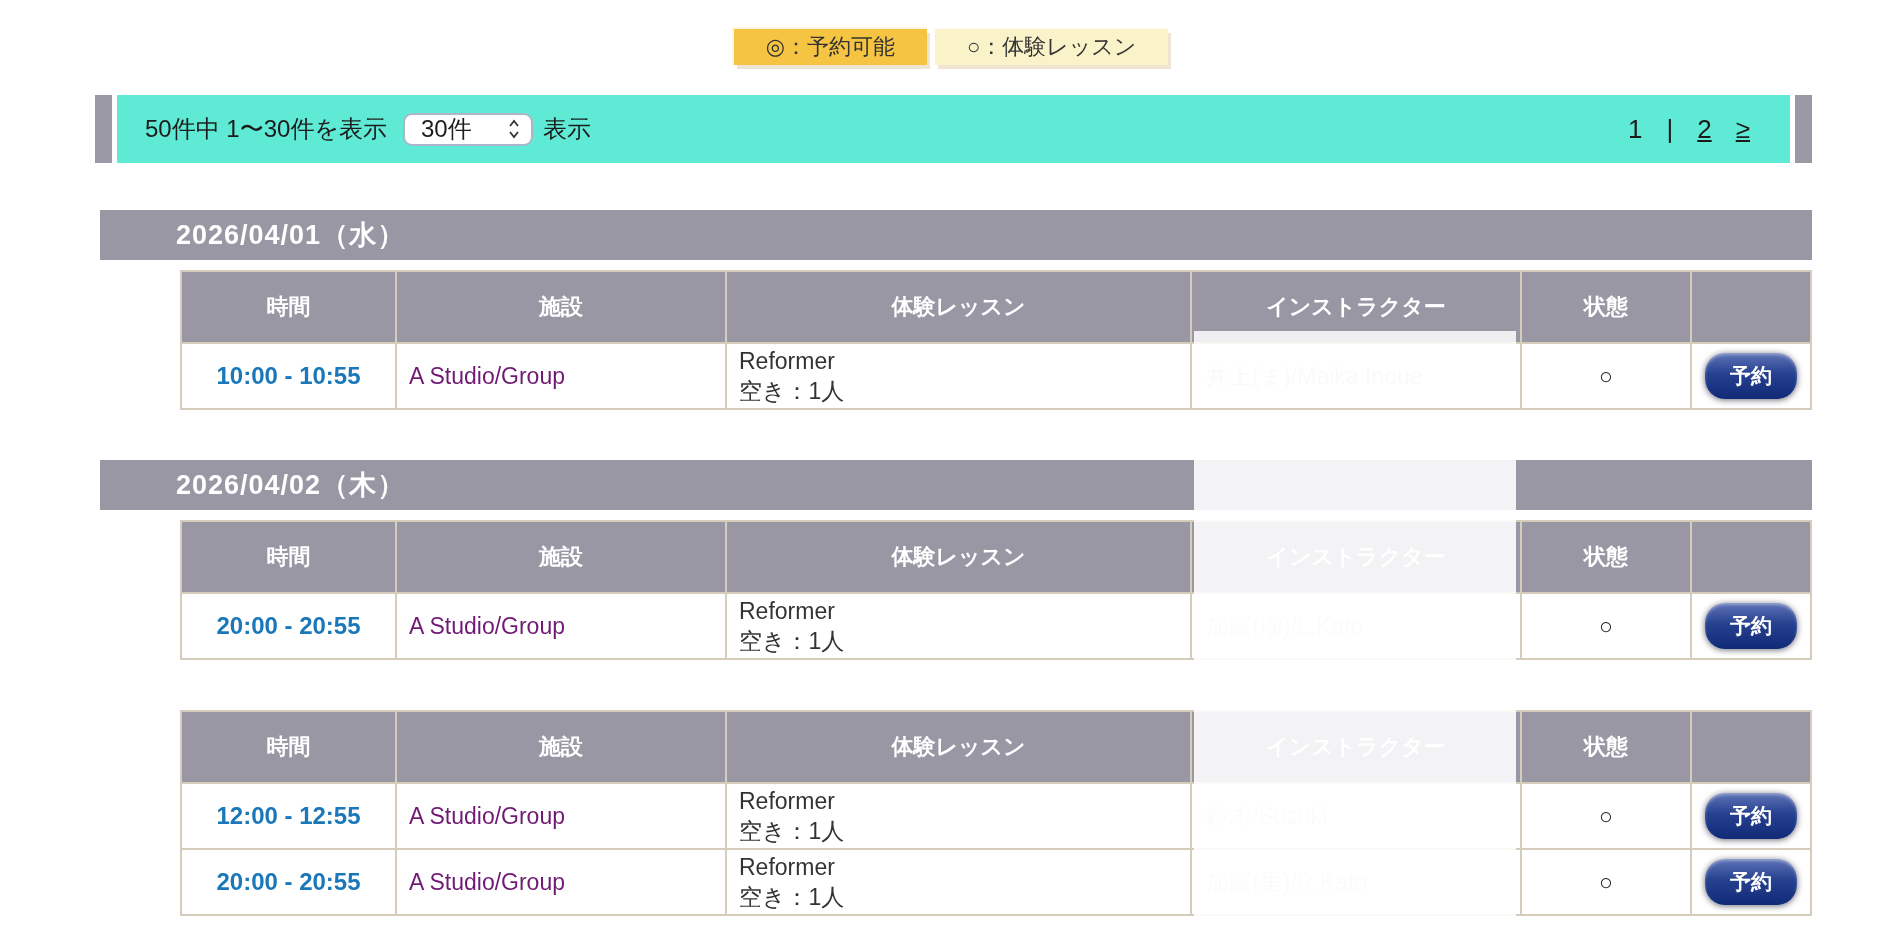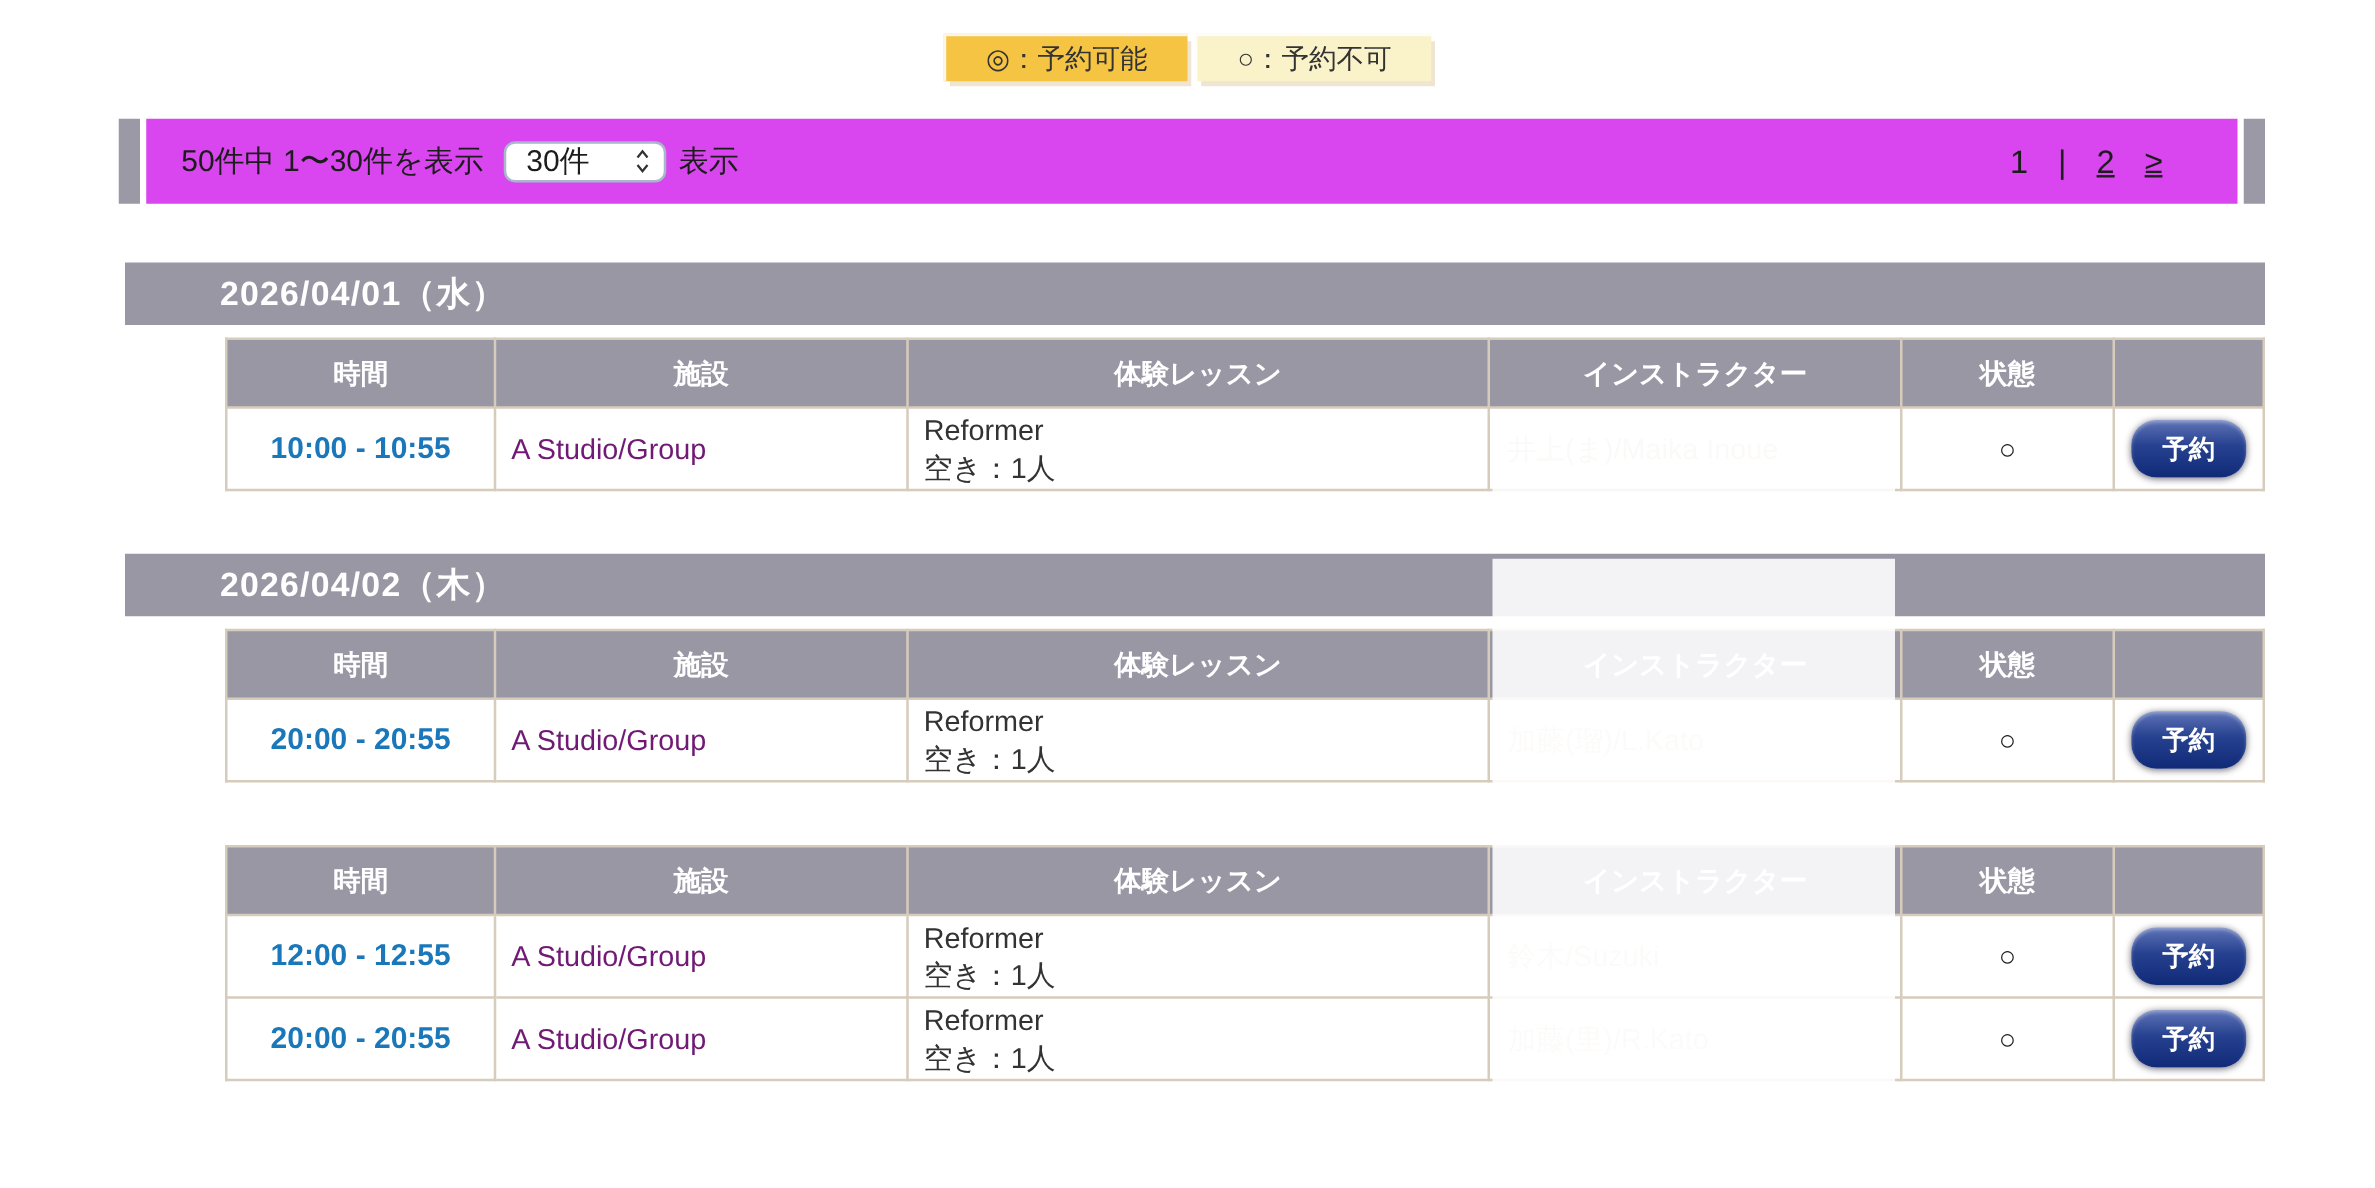--- a/index.html
+++ b/index.html
@@ -13,36 +13,36 @@
   .legend-item { height:38px; display:flex; align-items:center; justify-content:center;
     font-size:22px; padding:0 32px; white-space:nowrap;
     border-top:2px solid rgba(255,255,255,.85); border-left:2px solid rgba(255,255,255,.85);
     box-shadow:4px 5px 0 -1px #efe5d2; }
 
   
   .pagebar { position:absolute; top:95px; left:95px; width:1717px; height:68px; display:flex; }
   .pagebar .cap { width:17px; height:100%; background:#9b99a6; flex:0 0 auto; }
   .pagebar .cap.left { margin-right:5px; }
   .pagebar .cap.right { margin-left:5px; }
-  .pagebar-main { flex:1; background:#d946ef; display:flex; align-items:center;
-    padding:0 60px 0 28px; font-size:24px; color:#1c1c1c; }
+  .pagebar-main { flex:1; background:#5eead4; display:flex; align-items:center;
+    padding:0 40px 0 28px; font-size:24px; color:#1c1c1c; }
   .select-box { margin:0 10px 0 16px; width:130px; height:33px; background:#fff;
     border:2px solid #a9b6cc; border-radius:9px; display:flex; align-items:center;
     justify-content:space-between; padding:0 10px 0 16px; font-size:24px; cursor:pointer; }
   .pages { margin-left:auto; display:flex; align-items:center; gap:24px; font-size:26px; color:#1c1c1c; }
   .page-link { text-decoration:underline; cursor:pointer; color:#1c1c1c; }
 
   
   .content { position:absolute; top:210px; left:0; width:1900px; }
   .day-section { margin-bottom:50px; }
   .date-bar { margin-left:100px; width:1712px; height:50px; background:#9a97a5;
     color:#fff; font-weight:bold; font-size:27px; display:flex; align-items:center;
     padding-left:76px; letter-spacing:1px; }
   table.sched { margin:10px 0 0 180px; width:1630px; border-collapse:collapse; table-layout:fixed; }
-  table.sched th { height:55px; background:#9a97a5; color:#fff; font-size:22px;
+  table.sched th { height:72px; background:#9a97a5; color:#fff; font-size:22px;
     font-weight:bold; border:2px solid #d6ccbc; text-align:center; }
   table.sched td { height:66px; border:2px solid #d6ccbc; background:#fff;
     font-size:23px; vertical-align:middle; }
   td.c-time { text-align:center; }
   td.c-time span { color:#1a78ba; font-weight:bold; font-size:24px; cursor:pointer; }
   td.c-fac { background:#fbfb9e; padding-left:12px; color:#701a75; }
   td.c-les { padding-left:12px; line-height:1.32; color:#333; }
   td.c-ins { padding-left:14px; color:#e2ddd4; }
   td.c-status { background:#faf0c8; text-align:center; font-size:27px; color:#222; }
   td.c-act { text-align:center; }
@@ -59,21 +59,21 @@
 </style>
 </head>
 <body>
 
 <div class="legend-row">
   <div class="legend-item" style="background: rgb(246, 196, 67); color: rgb(51, 51, 51);">
     <span>◎：予約可能</span>
   </div>
 
   <div class="legend-item" style="background: rgb(250, 242, 200); color: rgb(51, 51, 51);">
-    <span>○：予約不可</span>
+    <span>○：体験レッスン</span>
   </div>
 
 
 </div>
 
 <div class="pagebar">
   <div class="cap left"></div>
   <div class="pagebar-main">
     <span>50件中 1〜30件を表示</span>
     <div class="select-box">

